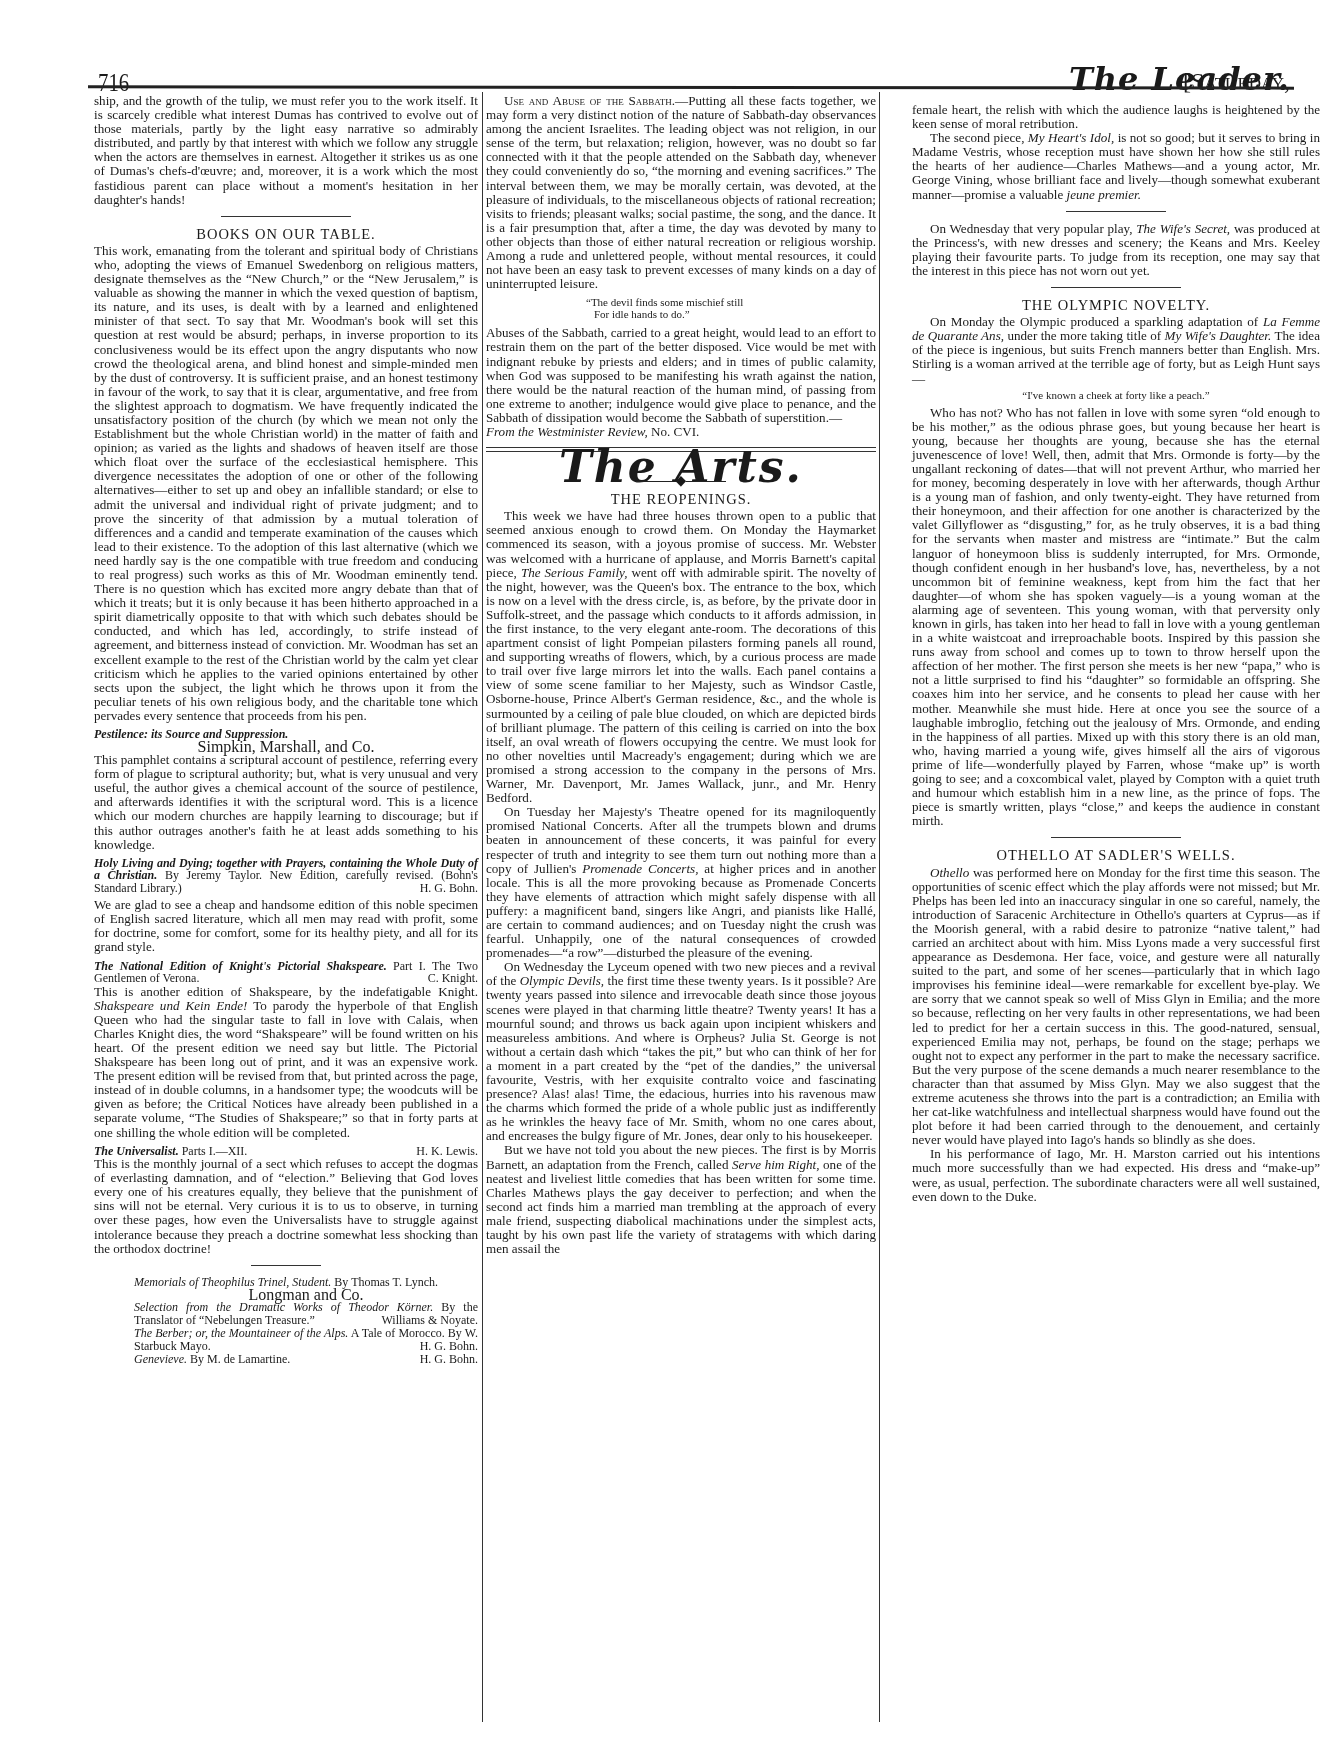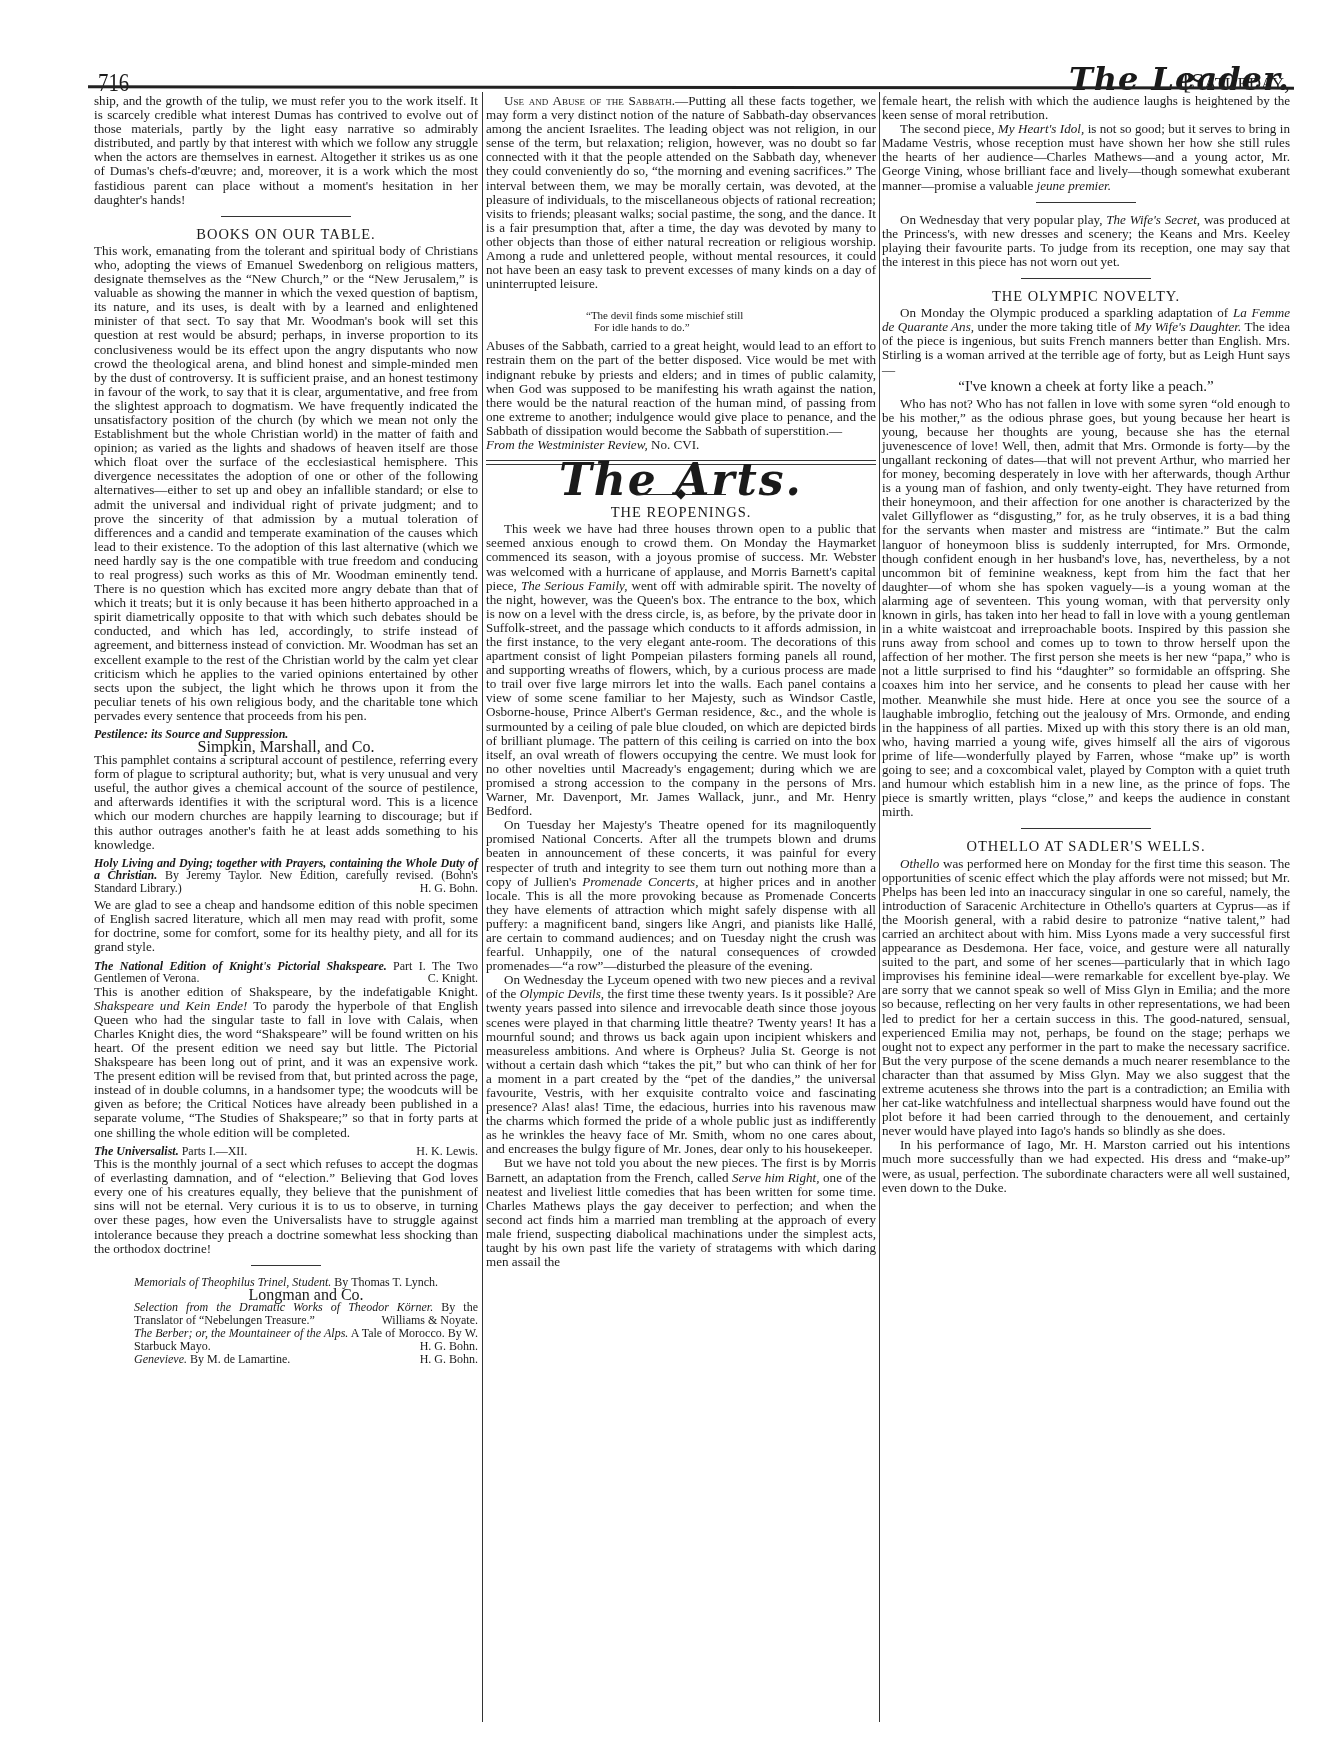--- a/index.html
+++ b/index.html
@@ -7,34 +7,34 @@
        font-family:"Liberation Serif","DejaVu Serif",serif;}
   .masthead{position:absolute;left:80px;top:60px;width:1210px;height:42px;}
   .page-num{position:absolute;left:18px;top:8px;font-size:26px;font-family:"Liberation Serif",serif;transform:scaleX(0.8);transform-origin:left;}
   .paper-title{position:absolute;left:0;right:0;top:0;text-align:right;font-size:32px;font-weight:bold;
        font-family:"DejaVu Serif",serif;letter-spacing:1px;font-style:italic;}
   .issue-day{position:absolute;right:0;top:8px;font-size:24px;font-variant:small-caps;}
   .top-rule{position:absolute;left:88px;top:86px;width:1206px;height:3px;background:#222;transform:rotate(0.06deg);}
   .col{position:absolute;top:94px;font-size:13.1px;line-height:14.1px;text-align:justify;}
   .col-left{left:94px;width:384px;}
   .col-mid{left:486px;width:390px;}
-  .col-right{left:882px;width:408px;}
+  .col-right{left:912px;width:408px;margin-top:9px;}
   .vrule{position:absolute;top:92px;width:1px;background:#333;}
   .vr1{left:482px;height:1630px;}
   .vr2{left:879px;height:1630px;}
   p{margin:0;}
   .indent{text-indent:18px;}
   .heading{text-align:center;font-size:14.5px;letter-spacing:1px;margin:6px 0 3px 0;}
   .short-rule{width:130px;height:1px;background:#333;margin:9px auto 10px auto;}
   .double-rule{height:3px;border-top:1px solid #333;border-bottom:1px solid #333;margin:8px 0 8px 0;}
   .book-title{font-style:italic;font-weight:bold;font-size:12px;line-height:12.5px;margin-top:5px;}
   .publisher{font-size:16px;line-height:12.5px;text-align:center;}
   .inline-pub{float:right;font-style:normal;font-weight:normal;}
-  .quote{text-align:center;font-size:15px;line-height:12px;margin:3px 0 5px 0;}
-  .verse{margin:18px 0 6px 100px;font-size:11px;line-height:12px;font-family:Liberation Serif, serif;}
+  .quote{text-align:center;font-size:11px;line-height:12px;margin:3px 0 5px 0;}
+  .verse{margin:5px 0 6px 100px;font-size:11px;line-height:12px;font-family:Liberation Serif, serif;}
   .arts-title{text-align:center;font-size:44px;font-family:"DejaVu Serif",serif;font-style:italic;font-weight:bold;margin:4px 0 0 0;letter-spacing:2px;}
   .ornament{text-align:center;margin:2px 0 4px 0;font-size:14px;line-height:10px;}
   .ornament span.line{display:inline-block;width:40px;height:1px;background:#222;vertical-align:middle;}
   .smallcaps{font-variant:small-caps;}
   i{font-style:italic;}
   .list-entry{font-size:12px;line-height:13px;margin-left:40px;}
 </style>
 </head>
 <body>
 

